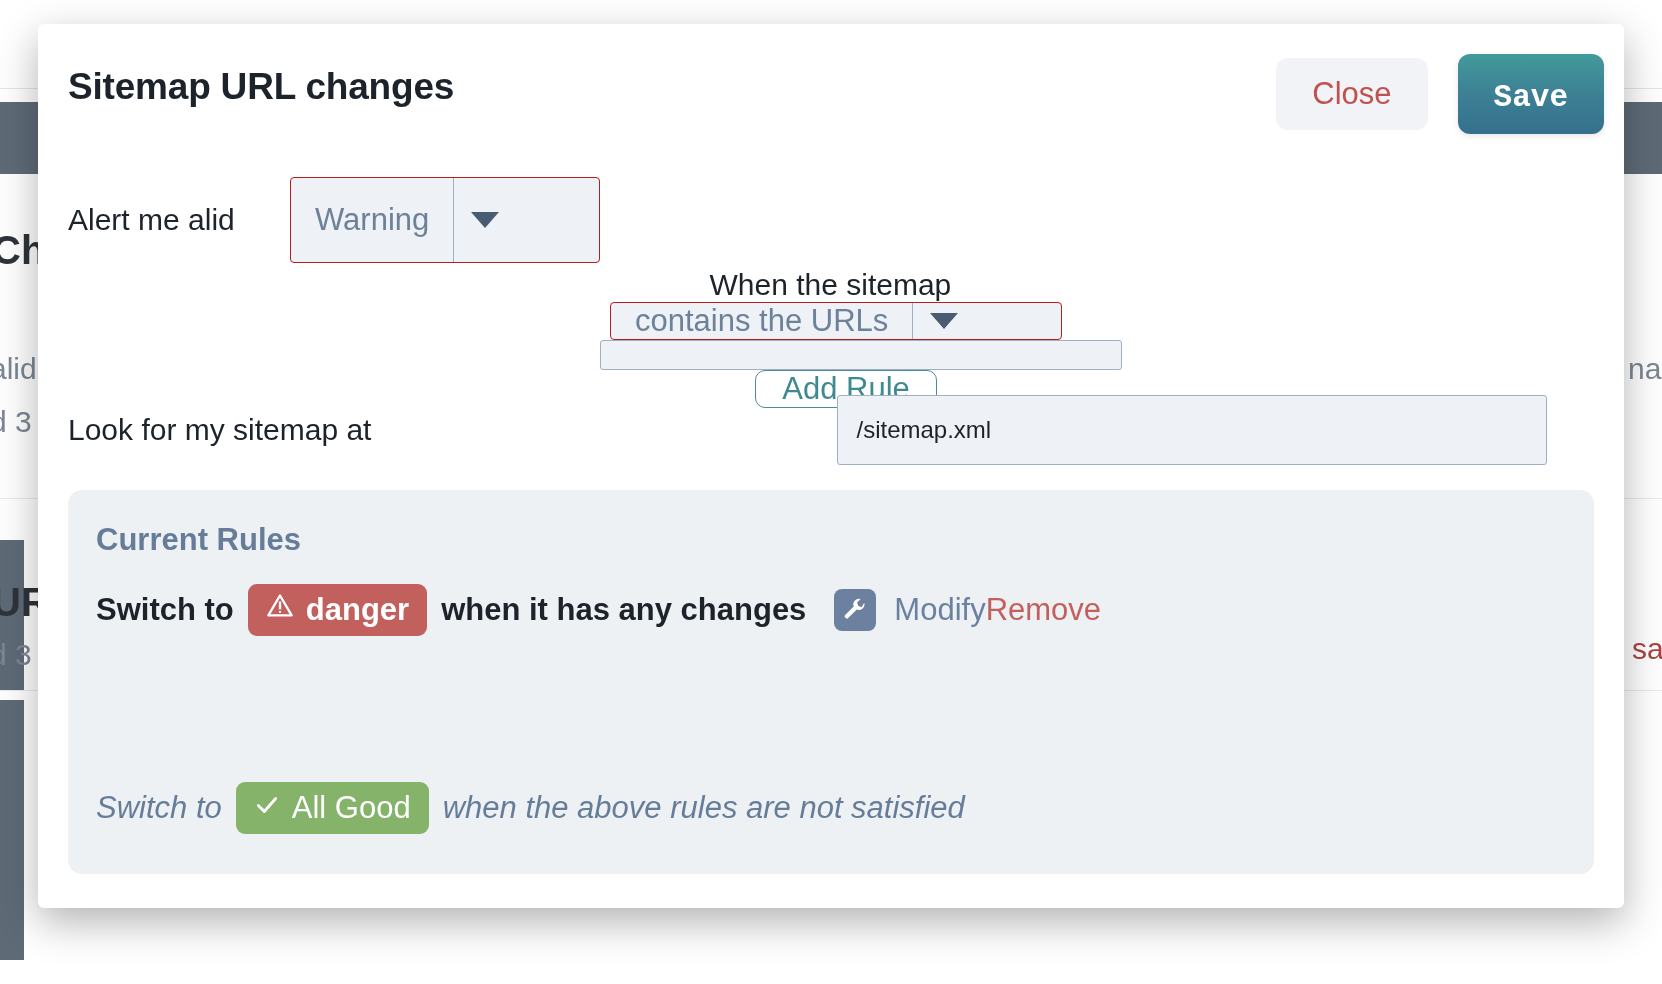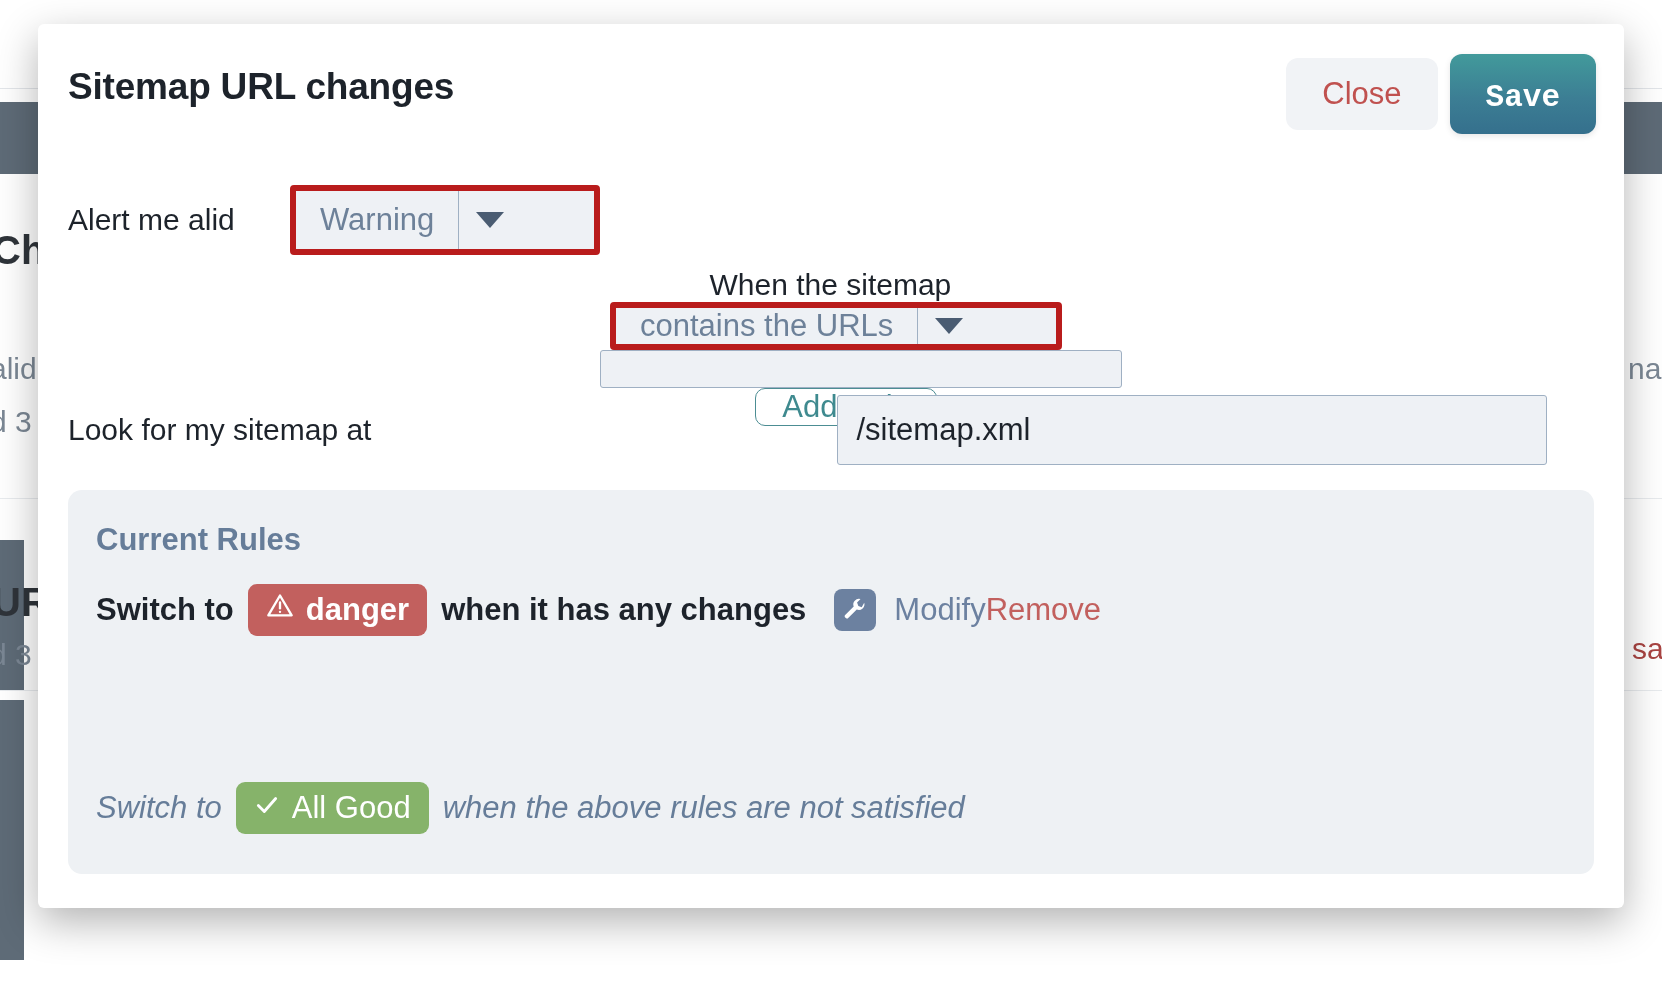--- a/index.html
+++ b/index.html
@@ -88,25 +88,25 @@
     position: absolute;
     left: 30px;
     top: 42px;
     font-size: 37px;
     font-weight: bold;
     color: #1d232b;
     letter-spacing: -0.2px;
   }
   .header-actions {
     position: absolute;
-    right: 28px;
+    right: 20px;
     top: 30px;
     display: flex;
     align-items: center;
-    gap: 12px;
+    gap: 30px;
   }
   .btn-close {
     background: #f1f3f6;
     border: none;
     border-radius: 12px;
     color: #c0514f;
     font-size: 31px;
     font-family: "Liberation Sans", sans-serif;
     padding: 0 36px;
     height: 72px;
@@ -140,24 +140,24 @@
   }
   .row-label {
     font-size: 30px;
     color: #1d232b;
     white-space: nowrap;
   }
 
   .select-wrap {
     display: flex;
     align-items: stretch;
-    border: 6px solid #b91c1c;
+    border: 1px solid #b91c1c;
     border-radius: 4px;
     background: #eef1f5;
-    height: 70px;
+    height: 86px;
     box-sizing: border-box;
     cursor: pointer;
   }
   .select-value {
     display: flex;
     align-items: center;
     padding: 0 24px;
     font-size: 31px;
     color: #6d8199;
     white-space: nowrap;
@@ -175,21 +175,21 @@
     border-right: 14px solid transparent;
     border-top: 16px solid #4a5c72;
   }
 
   .text-input {
     border: 1px solid #9fb0c3;
     border-radius: 3px;
     background: #eef1f5;
     height: 70px;
     box-sizing: border-box;
-    font-size: 31px;
+    font-size: 24px;
     color: #1d232b;
     font-family: "Liberation Sans", sans-serif;
     padding: 0 18px;
     outline: none;
   }
   .btn-add-rule {
     border: 1px solid #4c8d93;
     border-radius: 10px;
     background: #ffffff;
     color: #3f8a8f;

